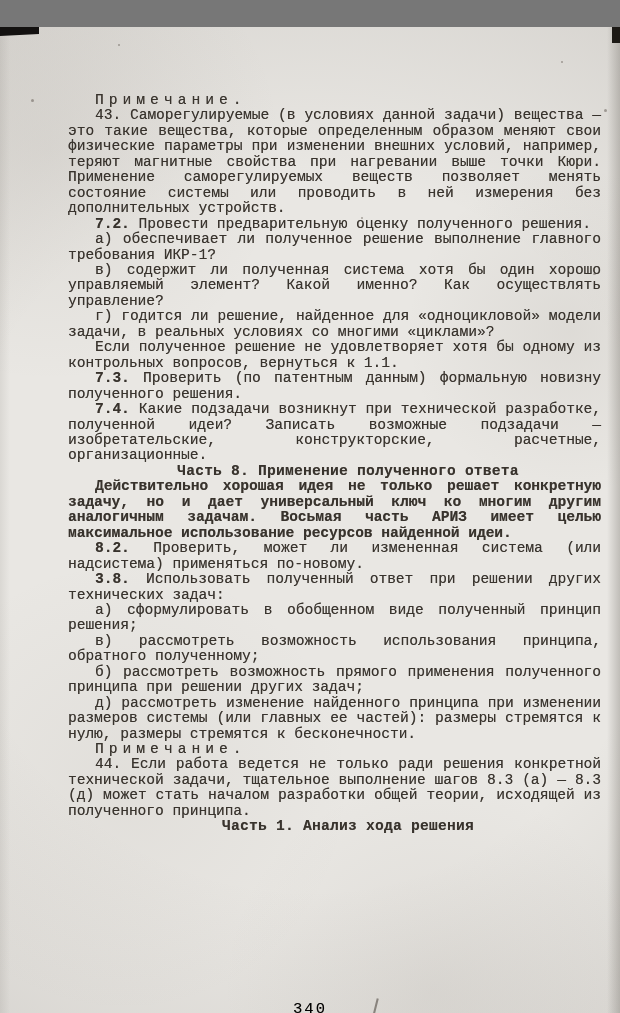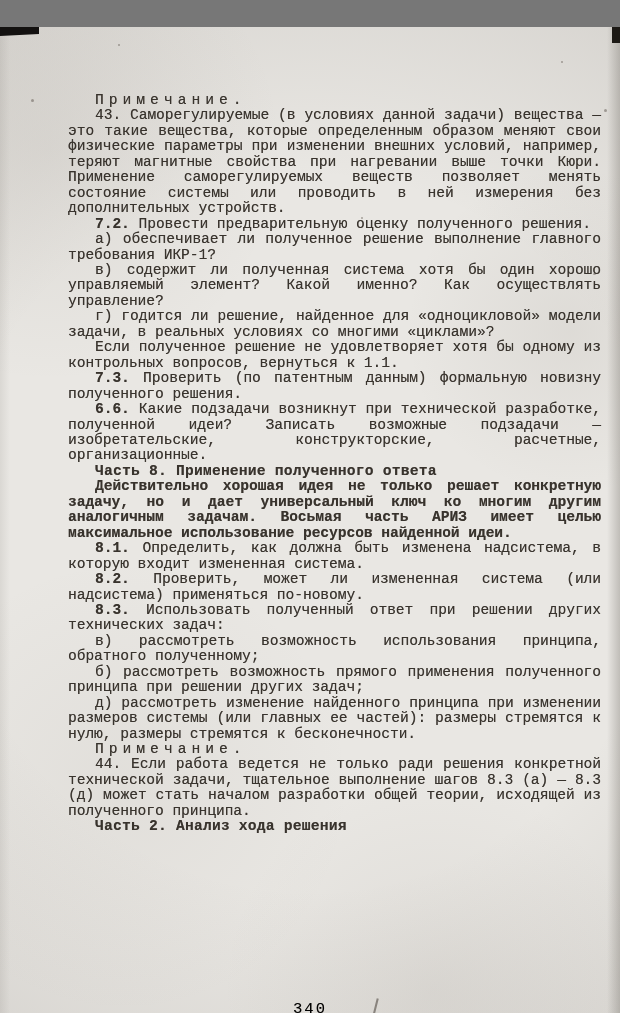--- a/index.html
+++ b/index.html
@@ -40,21 +40,21 @@
   .speck.s6{left:361px;top:190px;width:2px;height:2px;}
 
   .text-col{
     position:absolute;left:68px;top:66px;width:533px;
     font-size:14.5px;line-height:15.45px;
     text-align:justify;
     text-shadow:0.2px 0.2px 0.3px rgba(55,48,42,.55);
   }
   .text-col p{margin:0;text-indent:27px;}
   .p-note{letter-spacing:.35em;}
-  .p-heading{font-weight:bold;text-indent:0;margin:14px 0 11px;letter-spacing:.02em;}
+  .p-heading{font-weight:bold;text-align:center;text-indent:0;margin:14px 0 11px;letter-spacing:.02em;}
   .p-bold{font-weight:bold;}
   .lead{font-weight:bold;}
   .page-number{
     position:absolute;left:0;right:0;top:973px;
     text-align:center;font-size:15.5px;letter-spacing:2px;
     color:#000000;text-shadow:0.2px 0.2px 0.3px rgba(55,48,42,.5);
   }
 </style>
 </head>
 <body>
@@ -73,29 +73,29 @@
 
   <div class="text-col">
       <p class="p-note">Примечание.</p>
       <p class="p-body">43. Саморегулируемые (в условиях данной задачи) вещества — это такие вещества, которые определенным образом меняют свои физические параметры при изменении внешних условий, например, теряют магнитные свойства при нагревании выше точки Кюри. Применение саморегулируемых веществ позволяет менять состояние системы или проводить в ней измерения без дополнительных устройств.</p>
       <p class="p-body"><b class="lead">7.2.</b>&nbsp;<span>Провести предварительную оценку полученного решения.</span></p>
       <p class="p-body">а) обеспечивает ли полученное решение выполнение главного требования ИКР-1?</p>
       <p class="p-body">в) содержит ли полученная система хотя бы один хорошо управляемый элемент? Какой именно? Как осуществлять управление?</p>
       <p class="p-body">г) годится ли решение, найденное для «одноцикловой» модели задачи, в реальных условиях со многими «циклами»?</p>
       <p class="p-body">Если полученное решение не удовлетворяет хотя бы одному из контрольных вопросов, вернуться к 1.1.</p>
       <p class="p-body"><b class="lead">7.3.</b>&nbsp;<span>Проверить (по патентным данным) формальную новизну полученного решения.</span></p>
-      <p class="p-body"><b class="lead">6.6.</b>&nbsp;<span>Какие подзадачи возникнут при технической разработке, полученной идеи? Записать возможные подзадачи — изобретательские, конструкторские, расчетные, организационные.</span></p>
+      <p class="p-body"><b class="lead">7.4.</b>&nbsp;<span>Какие подзадачи возникнут при технической разработке, полученной идеи? Записать возможные подзадачи — изобретательские, конструкторские, расчетные, организационные.</span></p>
       <p class="p-heading">Часть 8. Применение полученного ответа</p>
       <p class="p-bold">Действительно хорошая идея не только решает конкретную задачу, но и дает универсальный ключ ко многим другим аналогичным задачам. Восьмая часть АРИЗ имеет целью максимальное использование ресурсов найденной идеи.</p>
-      <p class="p-body"><b class="lead">8.1.</b>&nbsp;<span>Определить, как должна быть изменена надсистема, в которую входит измененная система.</span></p>
       <p class="p-body"><b class="lead">8.2.</b>&nbsp;<span>Проверить, может ли измененная система (или надсистема) применяться по-новому.</span></p>
-      <p class="p-body"><b class="lead">8.3.</b>&nbsp;<span>Использовать полученный ответ при решении других технических задач:</span></p>
+      <p class="p-body"><b class="lead">3.8.</b>&nbsp;<span>Использовать полученный ответ при решении других технических задач:</span></p>
+      <p class="p-body">а) сформулировать в обобщенном виде полученный принцип решения;</p>
       <p class="p-body">в) рассмотреть возможность использования принципа, обратного полученному;</p>
       <p class="p-body">б) рассмотреть возможность прямого применения полученного принципа при решении других задач;</p>
       <p class="p-body">д) рассмотреть изменение найденного принципа при изменении размеров системы (или главных ее частей): размеры стремятся к нулю, размеры стремятся к бесконечности.</p>
       <p class="p-note">Примечание.</p>
       <p class="p-body">44. Если работа ведется не только ради решения конкретной технической задачи, тщательное выполнение шагов 8.3 (а) — 8.3 (д) может стать началом разработки общей теории, исходящей из полученного принципа.</p>
-      <p class="p-heading">Часть 2. Анализ хода решения</p>
+      <p class="p-heading">Часть 1. Анализ хода решения</p>
     </div>
 
   <div class="scratch"></div>
   <div class="page-number">340</div>
 </div>
 
 </body></html>

